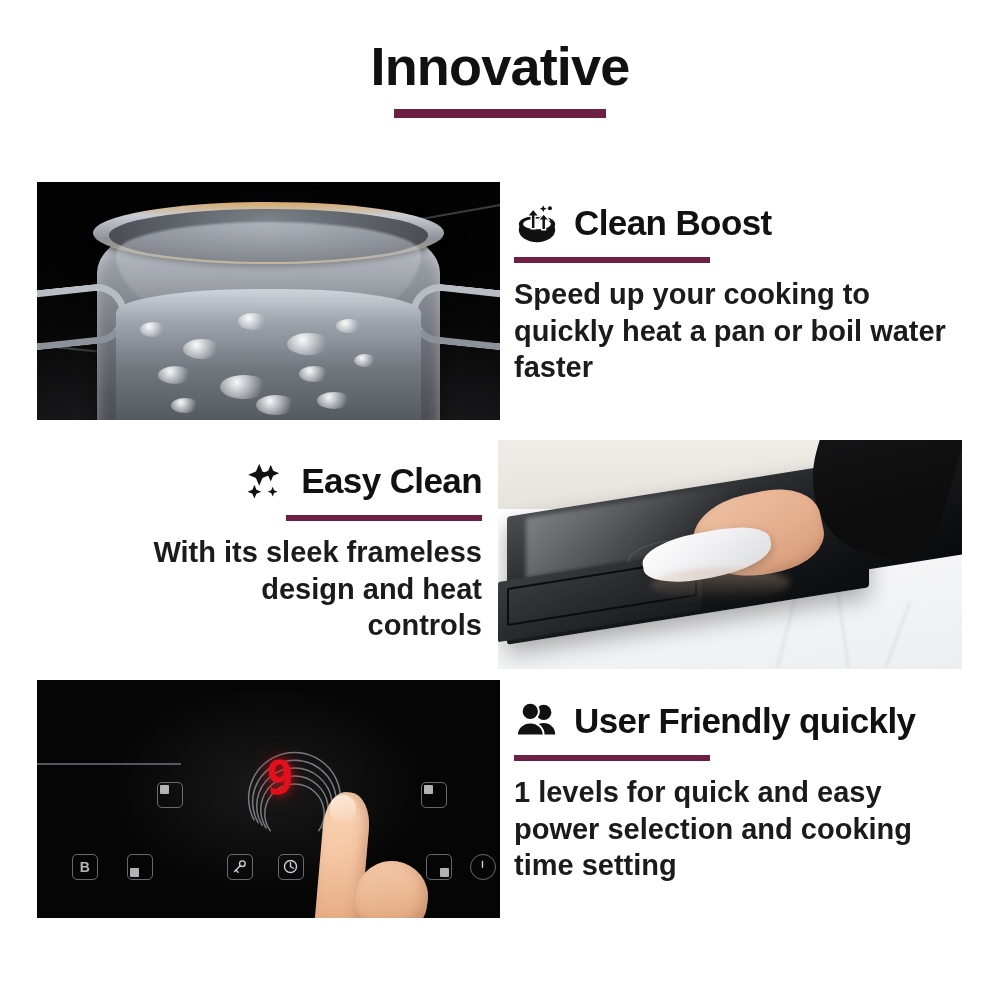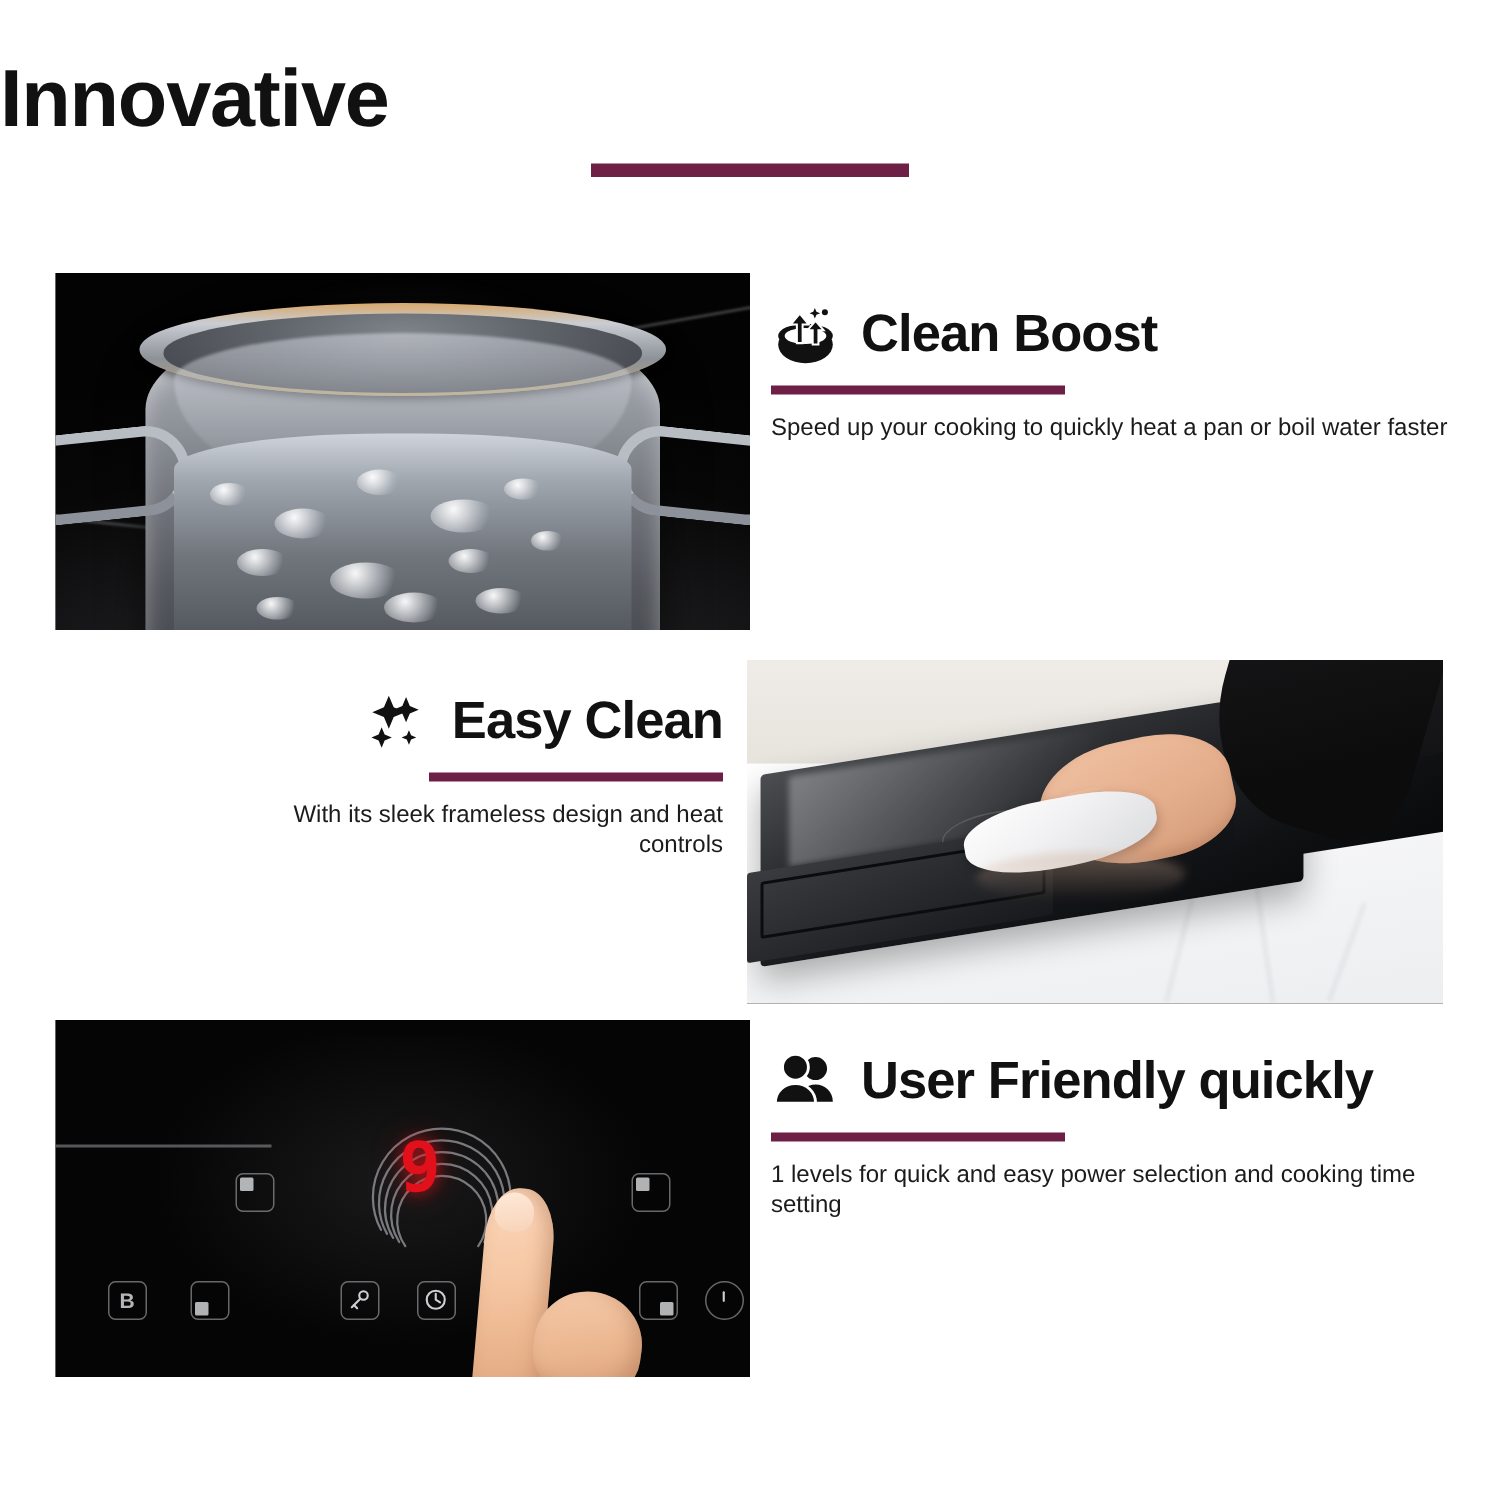--- a/index.html
+++ b/index.html
@@ -15,21 +15,21 @@
     overflow: hidden;
     position: relative;
   }
 
   
   #page-header {
     position: absolute;
     left: 0; top: 0;
     width: 1000px;
     height: 150px;
-    text-align: left;
+    text-align: center;
   }
   #page-title {
     margin: 0;
     padding-top: 38px;
     font-size: 54px;
     font-weight: 700;
     letter-spacing: -0.8px;
     color: #111111;
     line-height: 1.05;
     font-family: "Liberation Sans", sans-serif;
@@ -95,24 +95,24 @@
   .heading-rule {
     height: 6px;
     background: #6e1f46;
     margin-top: 11px;
   }
   .text-right .heading-rule { width: 196px; }
   .text-left  .heading-rule { width: 196px; margin-left: auto; }
 
   .feature-body {
     margin-top: 13px;
-    font-size: 16px;
+    font-size: 29px;
     line-height: 1.26;
     color: #1b1b1b;
-    font-weight: 400;
+    font-weight: 700;
   }
 
   
   .pot-scene { position: absolute; inset: 0; background:
       radial-gradient(115% 95% at 50% 120%, #3a3a3c 0%, #1b1b1d 38%, #070708 72%, #030303 100%); }
   .pot-haze { position: absolute; left: 18%; top: -6%; width: 66%; height: 52%;
       background: radial-gradient(55% 60% at 50% 60%, rgba(150,152,158,.20), rgba(0,0,0,0) 72%);
       filter: blur(6px); }
   .hob-line { position: absolute; height: 2px; background: rgba(125,128,134,.45); filter: blur(.6px); }
   .hob-line.l1 { left: 74%; top: 13%; width: 30%; transform: rotate(-10deg); }

